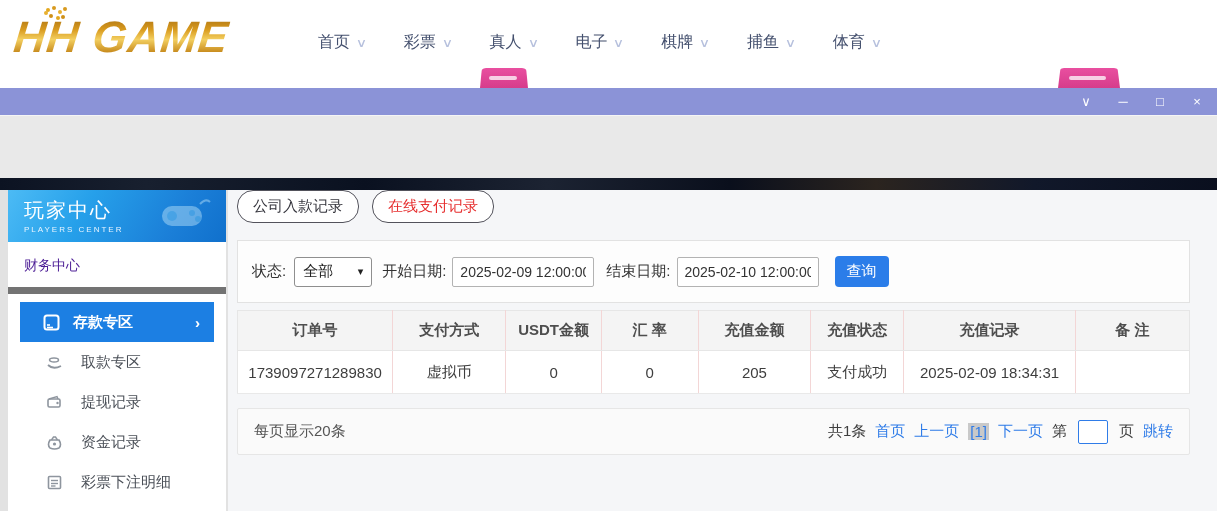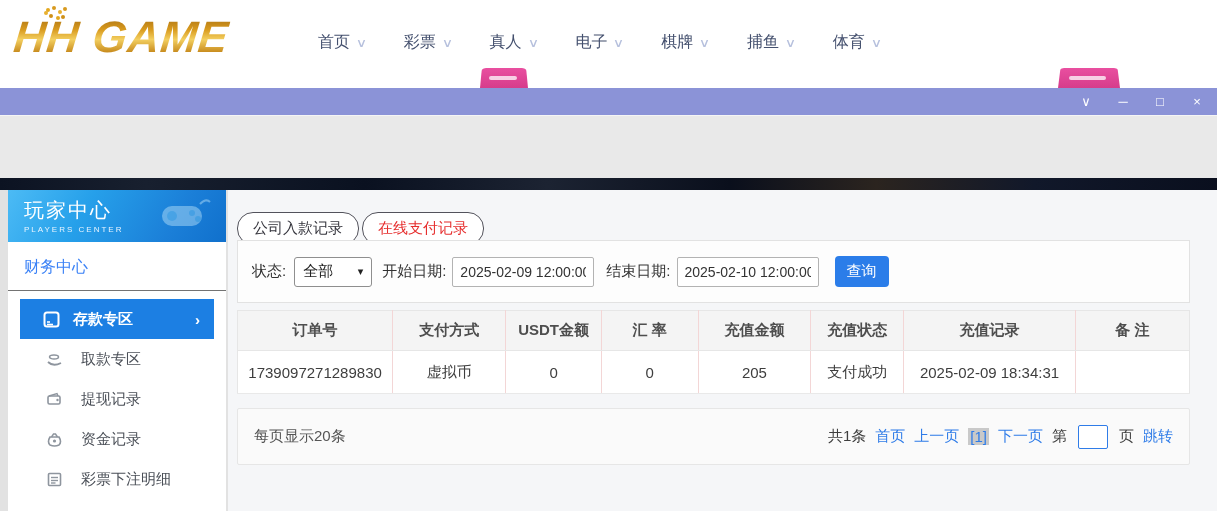--- a/index.html
+++ b/index.html
@@ -42,30 +42,30 @@
   .content { position:absolute; left:0; top:190px; width:1217px; height:321px; background:#e2e2e2; }
   .main-bg { position:absolute; left:228px; top:0; right:0; bottom:0; background:#f5f6f8; }
 
   
   .sidebar { position:absolute; left:8px; top:0; width:218px; height:321px; background:#fff; }
   .sb-header { position:relative; height:52px; overflow:hidden;
        background:linear-gradient(120deg,#4cbbf5 0%,#26a0ea 35%,#1b7fd8 75%,#1070cc 100%); padding:7px 0 0 16px; }
   .sb-title { color:#fff; font-size:20px; letter-spacing:2px; }
   .sb-sub { color:#e8f4ff; font-size:8px; letter-spacing:2px; margin-top:1px; }
   .sb-gamepad { position:absolute; right:14px; top:6px; opacity:.45; }
-  .sb-section { padding:15px 16px 12px; font-size:16px; color:#3b82f6; border-bottom:1px solid #737373; }
+  .sb-section { padding:15px 16px 12px; font-size:14px; color:#4c1d95; border-bottom:7px solid #737373; }
   .sb-menu { padding-top:8px; }
   .sb-item { position:relative; height:40px; display:flex; align-items:center; padding-left:30px; gap:18px;
              font-size:15px; color:#4a4f57; cursor:pointer;margin-left:8px; }
   .sb-item .mi { width:17px; height:17px; flex:0 0 17px; }
   .sb-item.active { margin:0 12px; padding-left:23px; background:#1c7fe3; color:#fff; font-weight:bold; gap:13px; }
   .sb-item.active .chev { position:absolute; right:14px; color:#fff; font-size:15px; }
 
   
-  .tabs { position:absolute; left:237px; top:22px; display:flex; gap:3px; }
+  .tabs { position:absolute; left:237px; top:0; display:flex; gap:13px; }
   .tab-pill { padding:6px 15px; border:1.5px solid #53535c; border-radius:16px; background:#fff;
               font-size:15px; color:#35353d; cursor:pointer; white-space:nowrap; }
   .tab-pill.active { color:#e62e2e; }
 
   
   .filter-panel { position:absolute; left:237px; top:50px; width:953px; height:63px; background:#fdfdfd;
                   border:1px solid #e2e2e2; display:flex; align-items:center; padding-left:14px; }
   .f-label { font-size:15px; color:#333; }
   .f-select { display:flex; align-items:center; justify-content:space-between; width:78px; height:30px;
               border:1px solid #8f8f8f; border-radius:3px; background:#fff; margin:0 10px 0 8px;
@@ -79,21 +79,21 @@
   
   .data-table { position:absolute; left:237px; top:120px; width:953px; border-collapse:collapse;
                 background:#fff; border:1px solid #e6e6e6; }
   .data-table th { height:40px; background:#f4f4f4; font-size:15px; color:#4e4e4e; font-weight:bold;
                    border-left:1px solid #f3d6d6; border-bottom:1px solid #e6e6e6; }
   .data-table td { height:43px; font-size:15px; color:#3e3e3e; text-align:center;
                    border-left:1px solid #f3d6d6; border-bottom:1px solid #e9e9e9; }
   .data-table th:first-child, .data-table td:first-child { border-left:none;margin-top:44px; }
 
   
-  .pager { position:absolute; left:237px; top:218px; width:953px; height:57px; background:#fafafa;
+  .pager { position:absolute; left:237px; top:218px; width:953px; height:47px; background:#fafafa;
            border:1px solid #e6e6e6; border-radius:2px; display:flex; align-items:center;
            justify-content:space-between; padding:0 16px; font-size:15px; }
   .pager-left { color:#555; }
   .pager-right { display:flex; align-items:center; gap:9px; color:#3e3e3e; }
   .pg-link { color:#2f7ce8; cursor:pointer; text-decoration:none; }
   .pg-current { color:#2f7ce8; background:#c9c9c9; padding:0 2px; }
   .pg-input { width:30px; height:24px; border:1px solid #2f7ce8; border-radius:2px; margin:0 2px; }
 </style>
 </head>
 <body>

